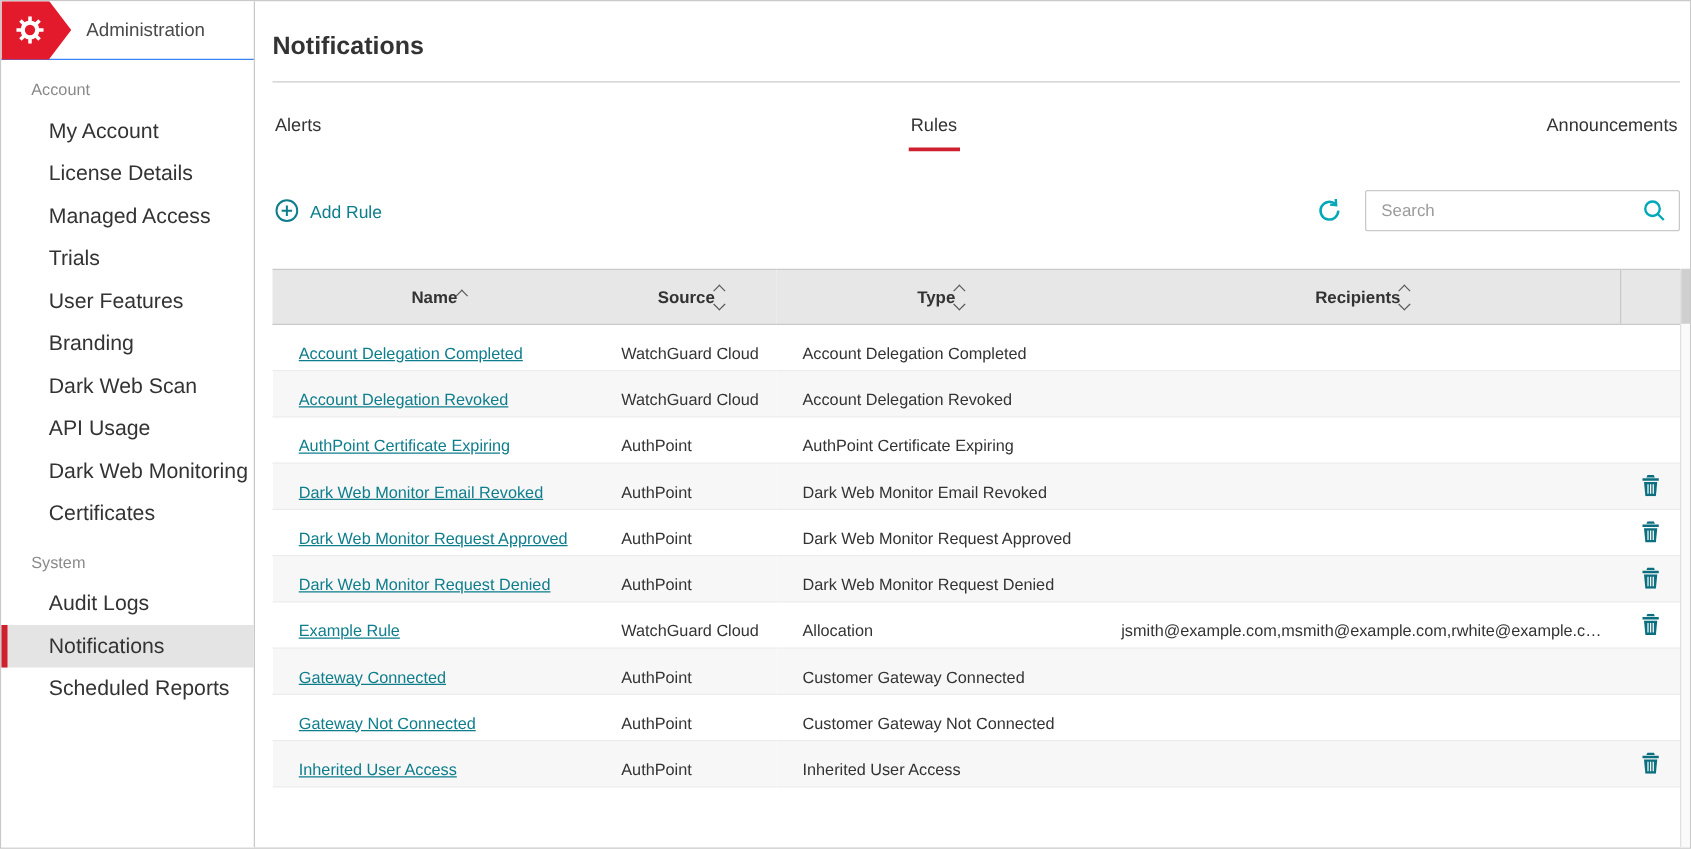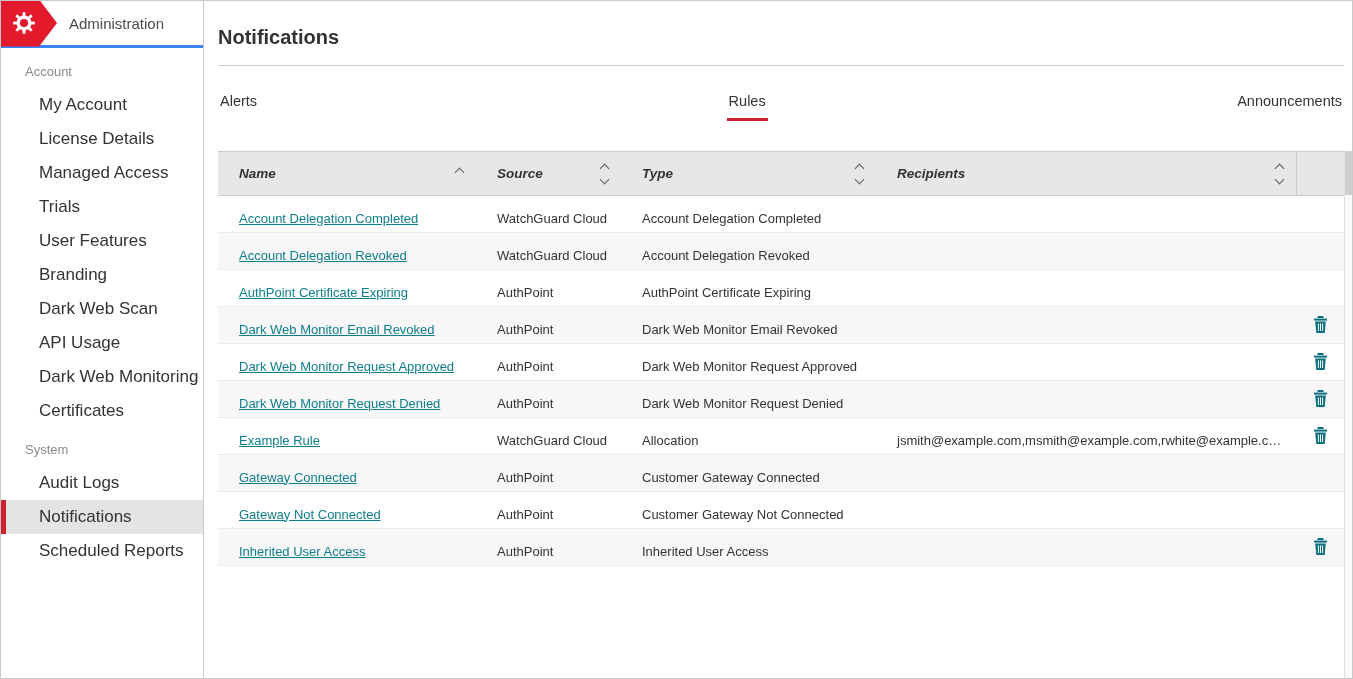--- a/index.html
+++ b/index.html
@@ -8,21 +8,21 @@
     width:1353px; height:679px;
     border:1px solid #c9c9c9;
     display:flex;
     font-family:"Liberation Sans", sans-serif;
     background:#fff; color:#333;
     overflow:hidden;
   }
 
   
   .sidebar { flex:0 0 203px; width:203px; border-right:1px solid #c9c9c9; display:flex; flex-direction:column; background:#fff; }
-  .side-header { height:47px; border-bottom:3px solid #3b82f6; display:flex; align-items:center; flex:0 0 47px; }
+  .side-header { height:47px; border-bottom:1px solid #3b82f6; display:flex; align-items:center; flex:0 0 47px; }
   .logo {
     width:56px; height:47px; background:var(--logo-red);
     clip-path:polygon(0 0, 68% 0, 100% 50%, 68% 100%, 0 100%);
     display:flex; align-items:center; padding-left:10px; color:#fff;
   }
   .app-title { margin-left:12px; font-size:15px; color:#4a4a4a; }
   .side-nav { flex:1; padding-top:2px; }
   .side-section { margin:14px 0 9px 24px; font-size:13px; color:#8a8a8a; }
   .side-item { height:34px; line-height:34px; padding-left:38px; font-size:17px; color:#333; cursor:pointer; white-space:nowrap; }
   .side-item.selected { background:var(--selected-bg); border-left:5px solid var(--accent-red); padding-left:33px; }
@@ -42,21 +42,21 @@
   .refresh-btn { background:none; border:none; color:var(--icon-teal); margin-right:17px; cursor:pointer; padding:0; display:flex; align-items:center; }
   .search-wrap { position:relative; width:252px; }
   .search-input { width:100%; height:33px; border:1px solid #c9c9c9; border-radius:2px; padding:0 38px 0 12px; font-size:13.5px; font-family:inherit; color:#333; outline:none; }
   .search-input::placeholder { color:#9b9b9b; }
   .search-icon { position:absolute; right:10px; top:6px; color:var(--icon-teal); pointer-events:auto; cursor:pointer; }
 
   
   .table-wrap { margin:30px 0 0 14px; padding-right:8px; position:relative; flex:1; }
   table { width:100%; border-collapse:collapse; table-layout:fixed; }
   th { background:var(--header-bg); border-top:1px solid #c9c9c9; border-bottom:1px solid #c9c9c9; height:44px; font-size:13.5px; font-weight:700; text-align:left; padding:0 13px 0 21px; cursor:pointer; }
-  .th-inner { display:flex; justify-content:space-between; align-items:center;font-style:italic; }
+  .th-inner { display:flex; justify-content:center; align-items:center; }
   .th-actions { border-left:1px solid #c9c9c9; }
   .sort { display:flex; flex-direction:column; align-items:center; }
   .chev { width:7px; height:7px; border-right:1.5px solid #5a5a5a; border-bottom:1.5px solid #5a5a5a; display:block; }
   .chev.up { transform:rotate(-135deg); margin-bottom:2px; }
   .chev.down { transform:rotate(45deg); margin-top:2px; }
 
   td { height:37px; padding:8px 12px 0 21px; font-size:13px; color:#333; border-bottom:1px solid #ececec; overflow:hidden; text-overflow:ellipsis; white-space:nowrap; }
   tbody tr:nth-child(even) { background:var(--row-alt-bg); }
   .rule-link { color:var(--link-teal); text-decoration:underline; cursor:pointer; }
   .td-actions { padding:0; text-align:center; }
@@ -110,20 +110,45 @@
   <div class="title-row">
     <h1 class="page-title">Notifications</h1>
   </div>
 
   <div class="tabs" id="tabs">
       <div class="tab">Alerts</div>
       <div class="tab active">Rules</div>
       <div class="tab">Announcements</div>
     </div>
 
+  <div class="toolbar">
+    <button class="add-rule">
+      <svg width="19" height="19" viewBox="0 0 19 19">
+        <circle cx="9.5" cy="9.5" r="8.3" fill="none" stroke="currentColor" stroke-width="1.6"></circle>
+        <path d="M9.5 5.3v8.4 M5.3 9.5h8.4" stroke="currentColor" stroke-width="1.6"></path>
+      </svg>
+      <span>Add Rule</span>
+    </button>
+    <span class="spacer"></span>
+    <button class="refresh-btn">
+      <svg width="23" height="23" viewBox="0 0 23 23">
+        <path d="M18.6 11.5a7.1 7.1 0 1 1-2.2-5.1" fill="none" stroke="currentColor" stroke-width="2"></path>
+        <path d="M16.6 2.2l.3 4.9-4.8-.4" fill="none" stroke="currentColor" stroke-width="2"></path>
+      </svg>
+    </button>
+    <div class="search-wrap">
+      <input class="search-input" type="text" placeholder="Search" style="">
+      <span class="search-icon">
+        <svg width="21" height="21" viewBox="0 0 21 21">
+          <circle cx="9" cy="9" r="5.8" fill="none" stroke="currentColor" stroke-width="1.9"></circle>
+          <path d="M13.4 13.4 L18 18" stroke="currentColor" stroke-width="1.9"></path>
+        </svg>
+      </span>
+    </div>
+  </div>
 
   <div class="table-wrap">
     <table>
       <colgroup>
         <col style="width:258px">
           <col style="width:145px">
           <col style="width:255px">
           <col>
           <col style="width:48px">
       </colgroup>

